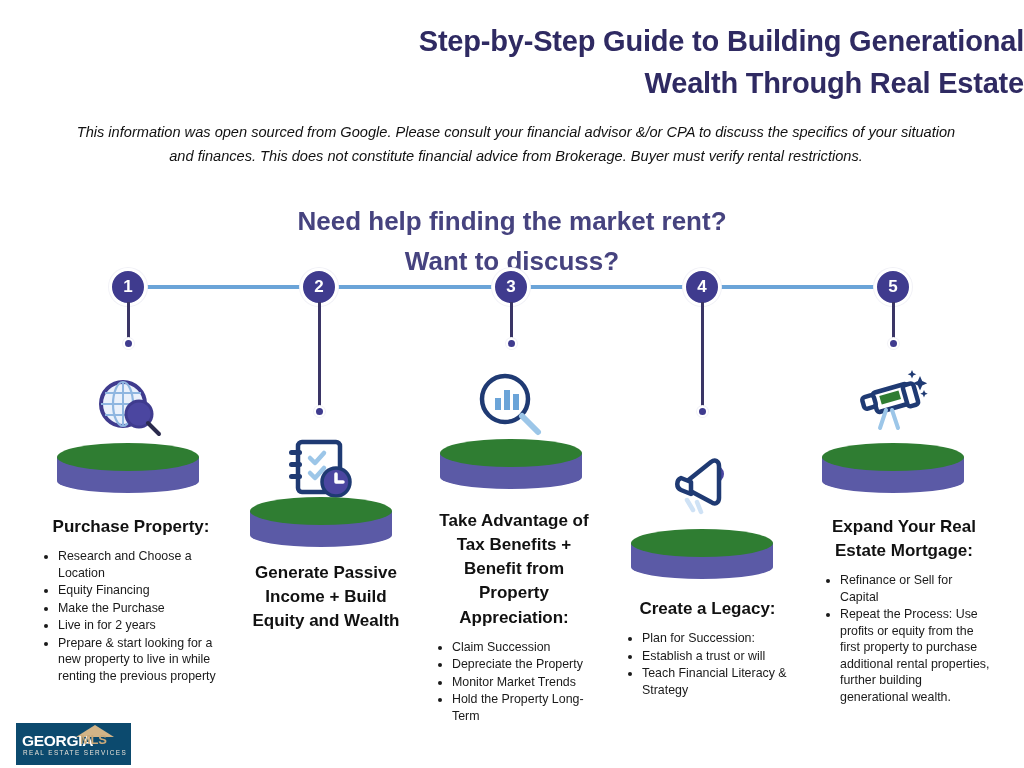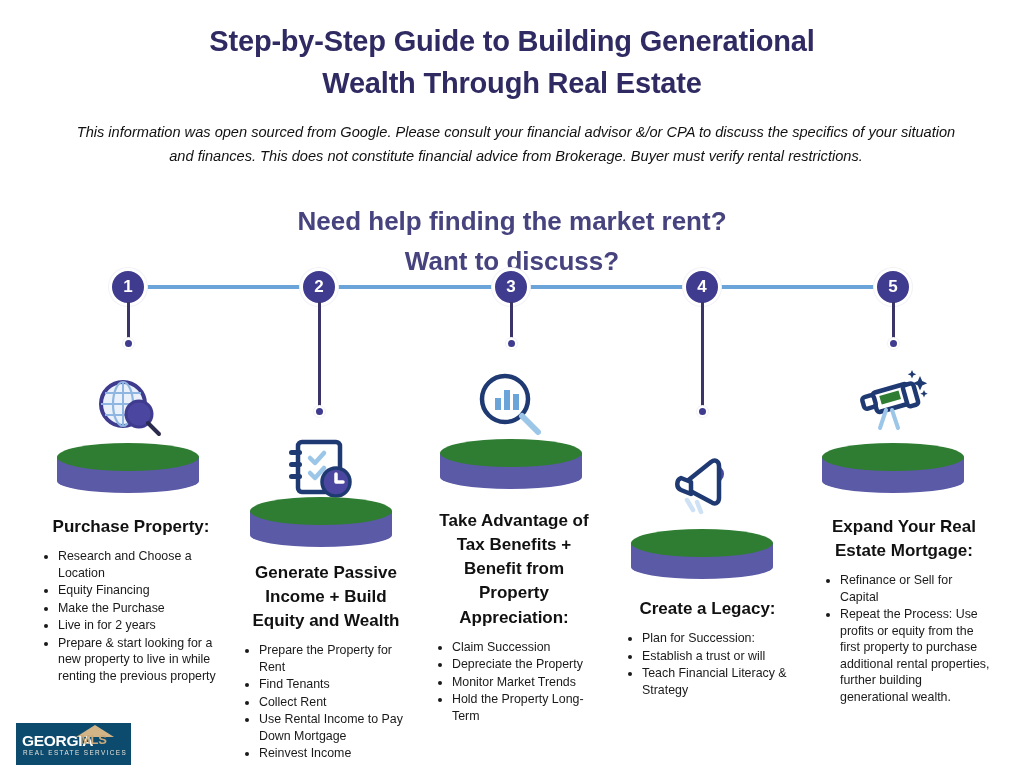--- a/index.html
+++ b/index.html
@@ -16,21 +16,21 @@
     font-family: "Liberation Sans", sans-serif;
     color: #1a1a1a;
   }
 
   
   #infographic-title {
     position: absolute;
     left: 0;
     top: 20px;
     width: 1024px;
-    text-align: center;
+    text-align: right;
     font-size: 29px;
     font-weight: bold;
     line-height: 1.45;
     color: #2f2a62;
     letter-spacing: -0.2px;
   }
   #infographic-title .title-line {
     display: block;
   }
 
@@ -362,27 +362,20 @@
     <li>Research and Choose a Location</li>
     <li>Equity Financing</li>
     <li>Make the Purchase</li>
     <li>Live in for 2 years</li>
     <li>Prepare &amp; start looking for a new property to live in while renting the previous property</li>
   </ul>
 </div>
 
 <div class="step-text" style="left:237px; top:561px; width:178px;">
   <div class="step-heading">Generate Passive Income + Build Equity and Wealth</div>
-  <ul class="step-list">
-    <li>Prepare the Property for Rent</li>
-    <li>Find Tenants</li>
-    <li>Collect Rent</li>
-    <li>Use Rental Income to Pay Down Mortgage</li>
-    <li>Reinvest Income</li>
-  </ul>
 </div>
 
 <div class="step-text" style="left:430px; top:509px; width:168px;">
   <div class="step-heading">Take Advantage of Tax Benefits + Benefit from Property Appreciation:</div>
   <ul class="step-list">
     <li>Claim Succession</li>
     <li>Depreciate the Property</li>
     <li>Monitor Market Trends</li>
     <li>Hold the Property Long-Term</li>
   </ul>

